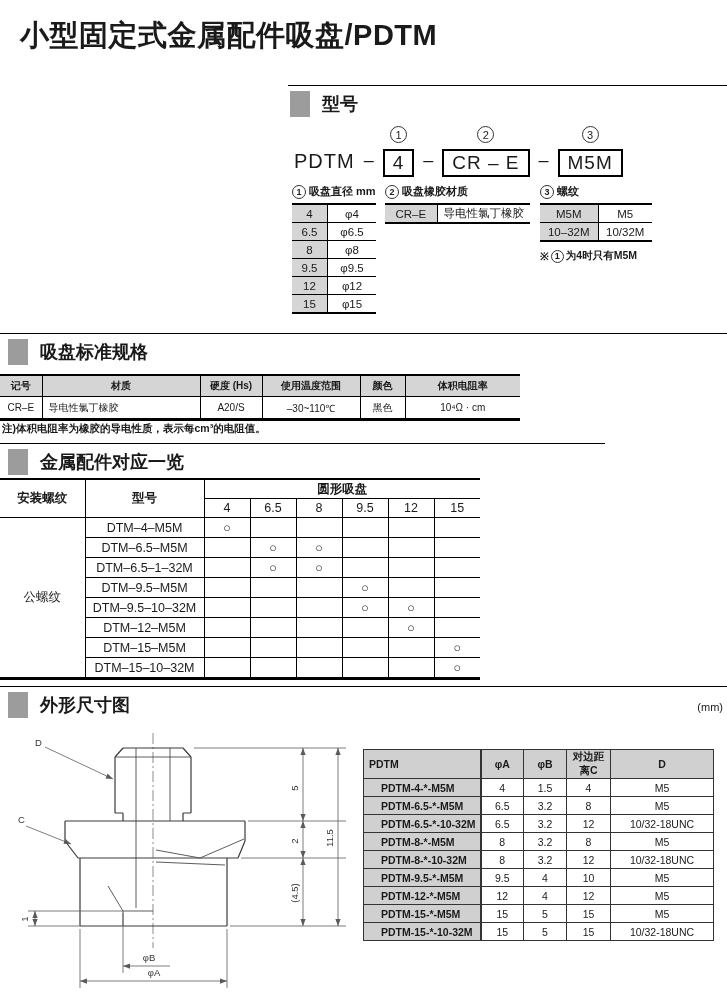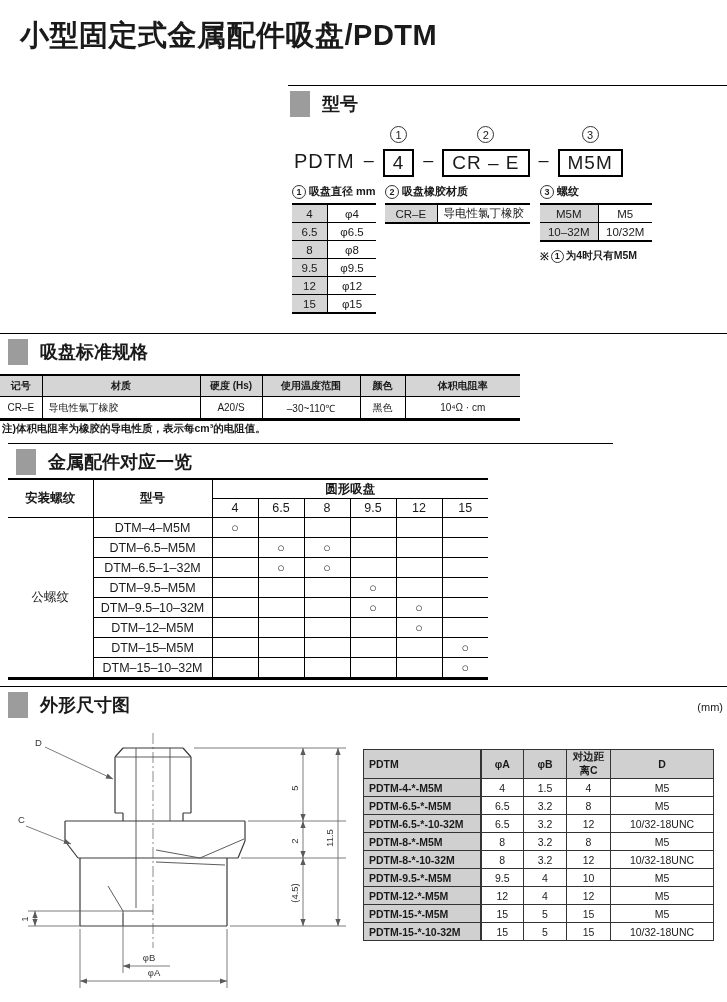--- a/index.html
+++ b/index.html
@@ -41,39 +41,39 @@
   #sec-spec{left:0;top:333px;width:727px;height:110px;}
   table.t-spec{position:absolute;left:0;top:40px;width:520px;border-collapse:collapse;table-layout:fixed;
                border-top:2px solid #000;border-bottom:3px solid #000;border-left-style:hidden;border-right-style:hidden;}
   table.t-spec th,table.t-spec td{border:1px solid #000;font-size:10px;text-align:center;padding:0 2px;margin-top:40px;}
   table.t-spec th{background:#d5d5d5;height:20px;font-weight:bold;}
   table.t-spec td{height:21px;}
   table.t-spec td:nth-child(2){text-align:left;padding-left:6px;}
   .spec-note{position:absolute;left:2px;top:88px;font-size:10.5px;font-weight:bold;}
 
   
-  #sec-metal{left:8px;top:443px;width:605px;height:243px;}
+  #sec-metal{left:0;top:443px;width:605px;height:243px;}
   table.t-metal{position:absolute;left:0;top:34px;width:480px;border-collapse:collapse;table-layout:fixed;
                 border-top:2px solid #000;border-bottom:3px solid #000;border-left-style:hidden;border-right-style:hidden;}
   table.t-metal th,table.t-metal td{border:1px solid #000;text-align:center;padding:0;}
   table.t-metal th{font-size:12.5px;font-weight:bold;height:18px;background:#fff;}
   table.t-metal th.size-th{font-weight:normal;}
   table.t-metal td{font-size:12.5px;height:19px;}
   table.t-metal td.rowspan-cell{font-size:12.5px;}
 
   
   #sec-dims{left:0;top:686px;width:727px;height:316px;}
   .unit-label{position:absolute;right:4px;top:14px;font-size:11px;}
   #drawing{position:absolute;left:8px;top:46px;}
   table.t-dims{position:absolute;left:363px;top:62px;width:350px;border-collapse:collapse;table-layout:fixed;}
   table.t-dims th,table.t-dims td{border:1px solid #333;font-size:10.5px;text-align:center;padding:0 2px;}
   table.t-dims th{background:#d0d0d0;height:17px;font-weight:bold;}
   table.t-dims th:first-child{text-align:left;padding-left:5px;}
   table.t-dims td{height:17px;}
-  table.t-dims td:first-child{background:#d0d0d0;text-align:left;padding-left:5px;font-weight:bold;border-right:2px solid #333;}
+  table.t-dims td:first-child{background:#d0d0d0;text-align:left;padding-left:17px;font-weight:bold;border-right:2px solid #333;}
   table.t-dims th:first-child{border-right:2px solid #333;}
 
   svg text{font-family:"Liberation Sans",sans-serif;font-size:9.5px;fill:#333;}
   .part{stroke:#3a3a3a;stroke-width:1.2;fill:none;}
   .inner{stroke:#4a4a4a;stroke-width:.9;fill:none;}
   .dim{stroke:#5a5a5a;stroke-width:.8;fill:none;}
   .cl{stroke:#5a5a5a;stroke-width:.7;fill:none;stroke-dasharray:11 3 2 3;}
 </style>
 </head>
 <body>

